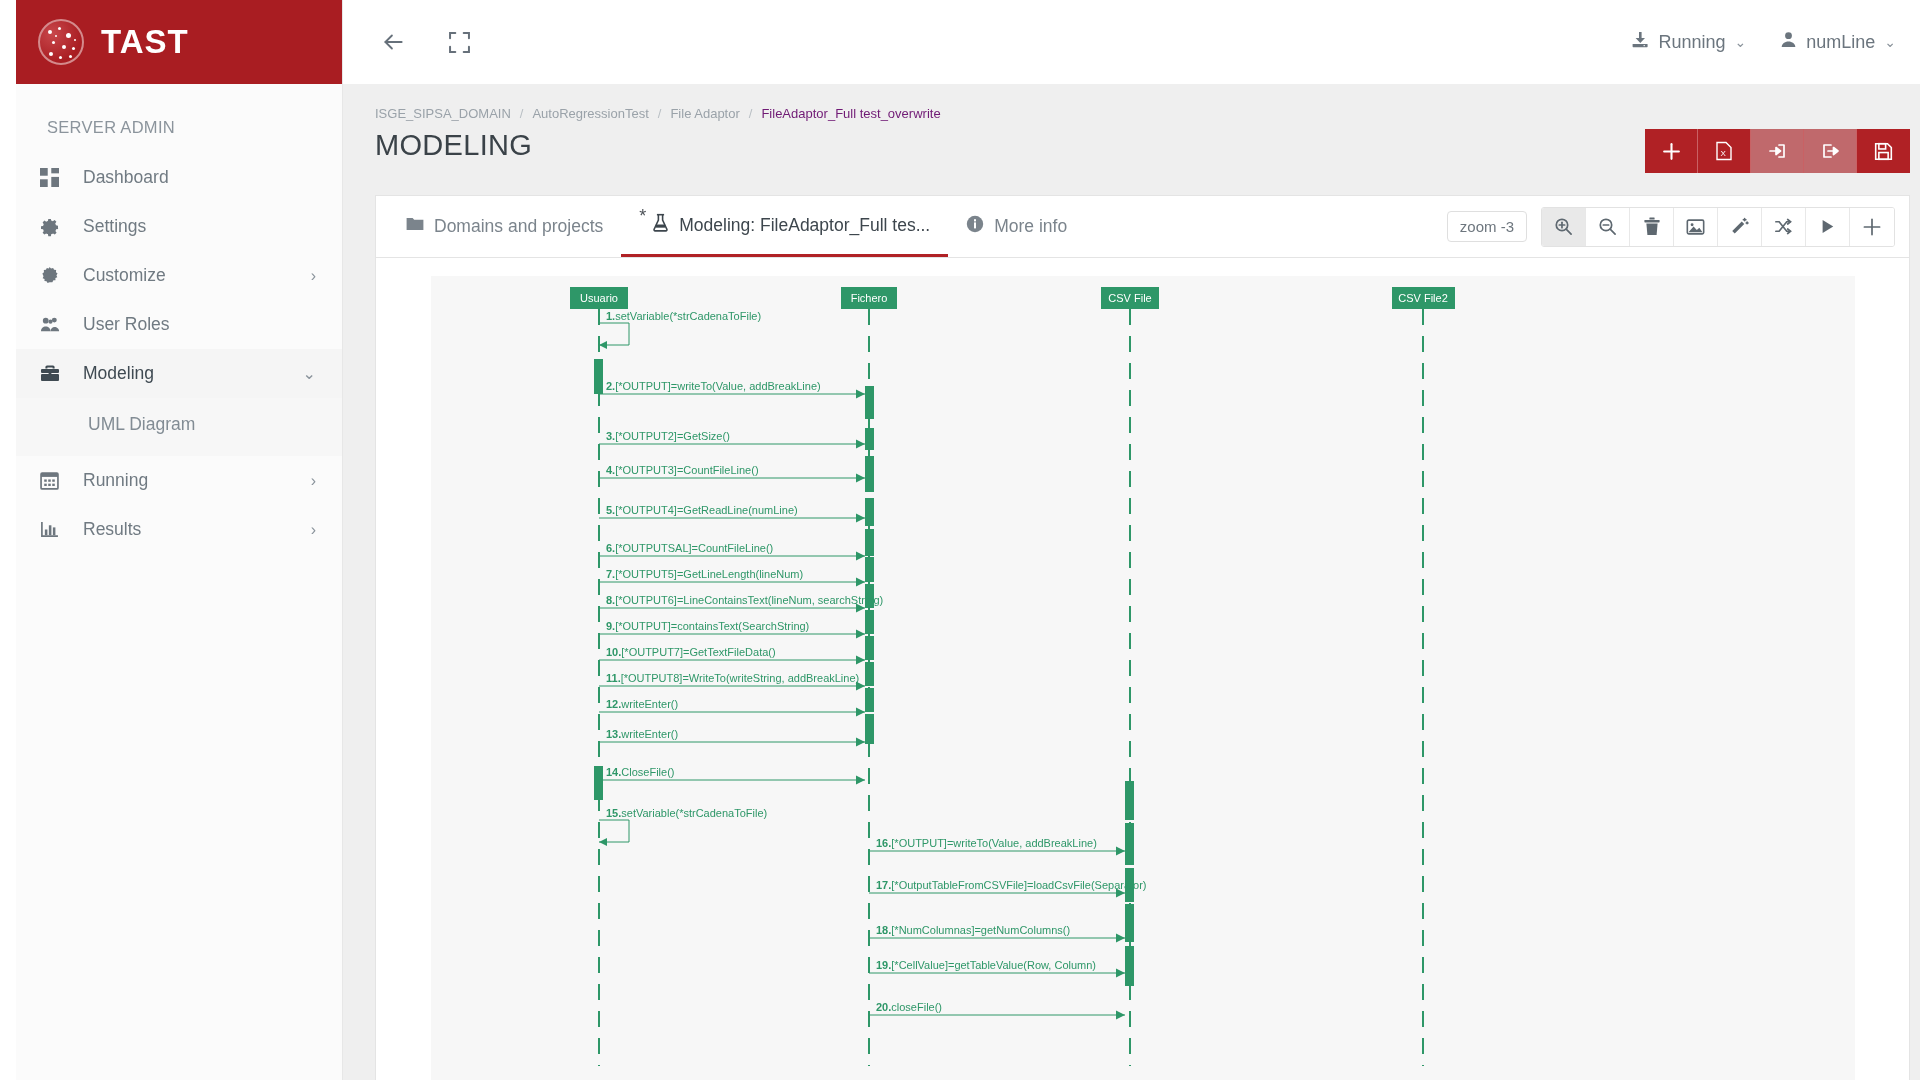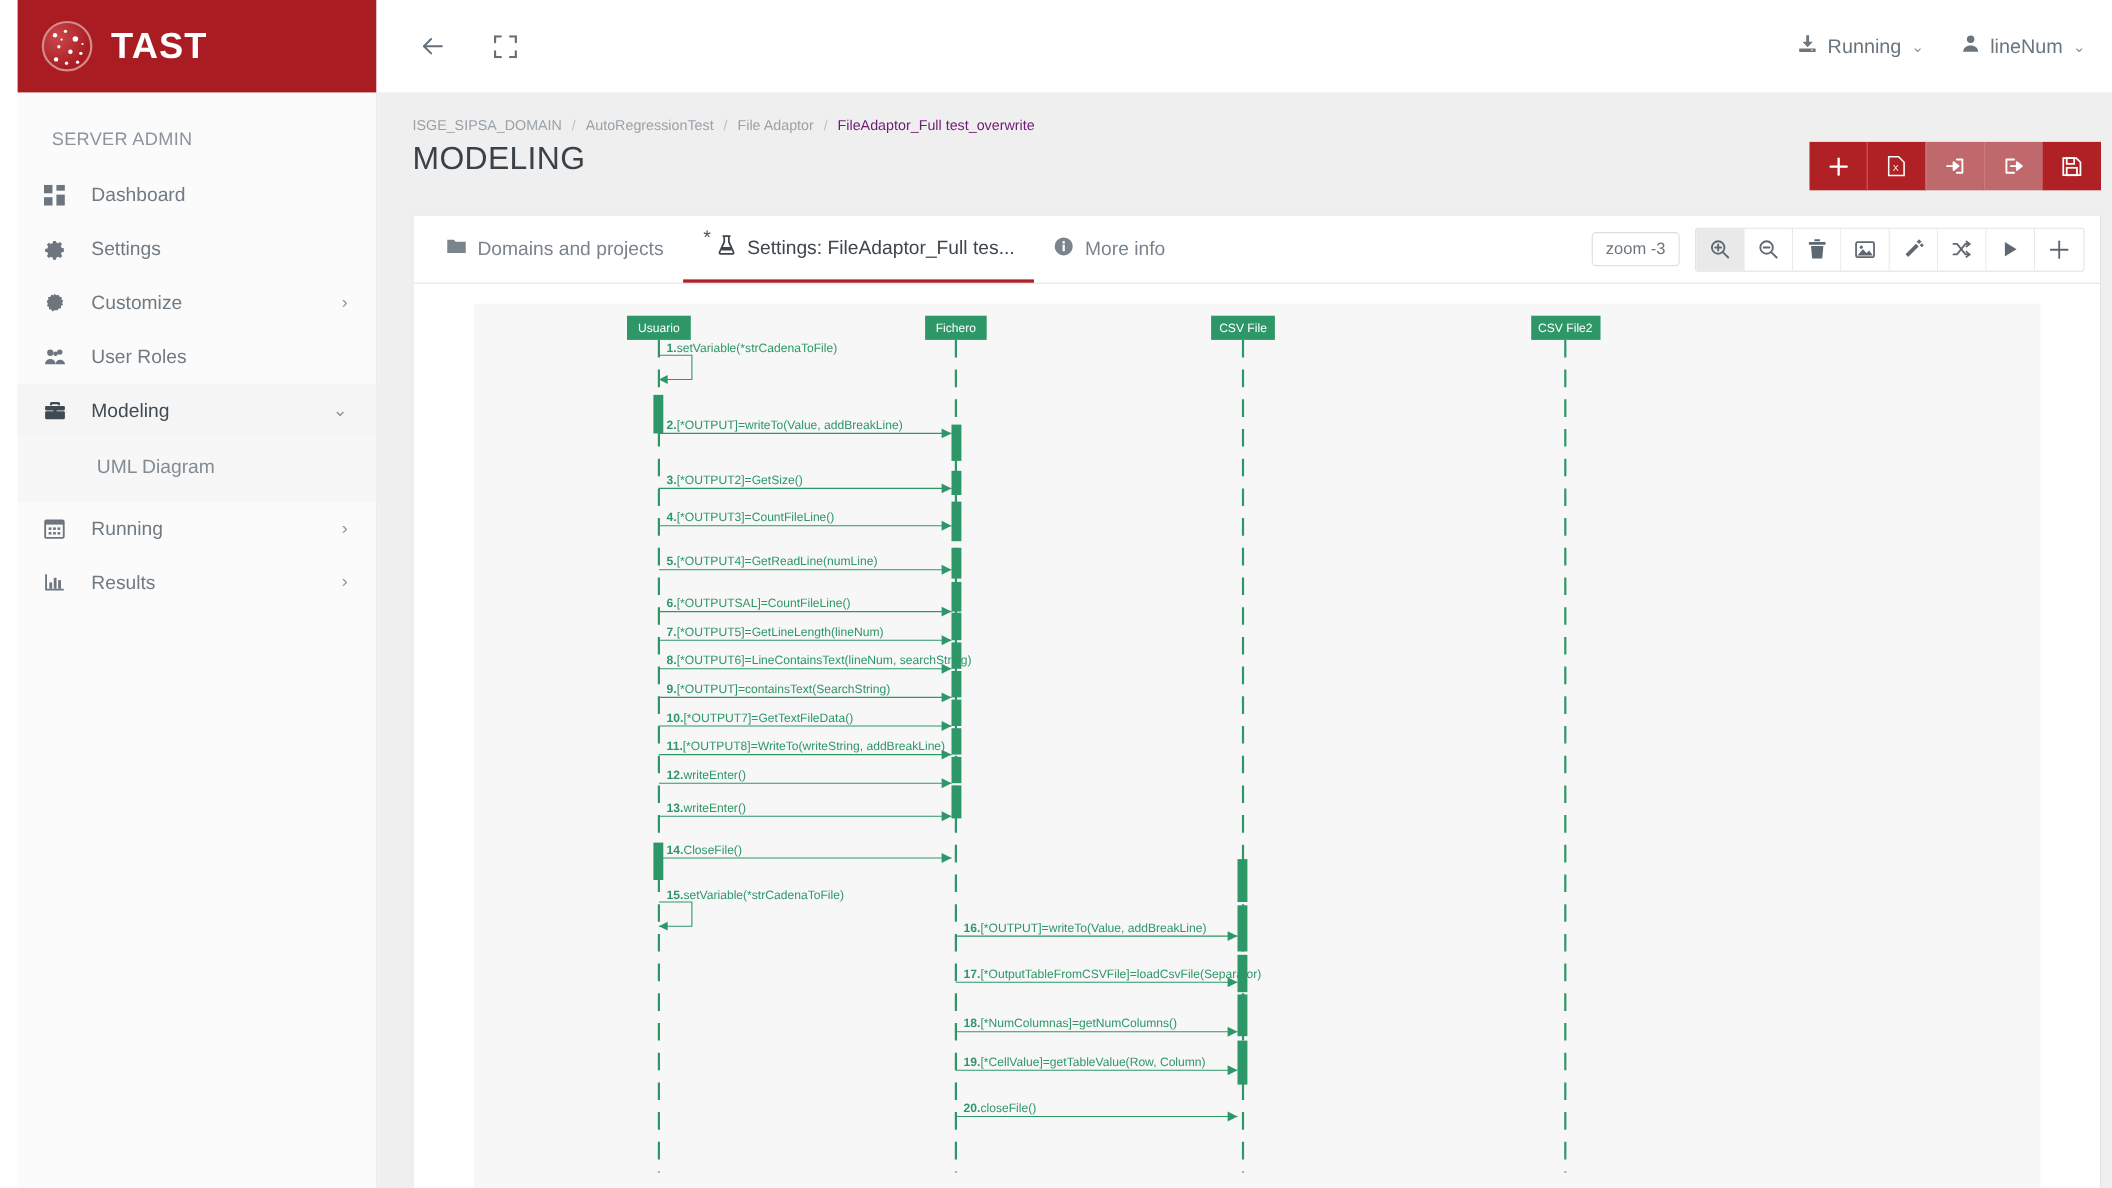--- a/index.html
+++ b/index.html
@@ -254,21 +254,21 @@
           <span>Running</span>
           <span class="caret">⌄</span>
         </div>
         <div class="tb-menu">
           <span>
             <svg width="17" height="17" viewBox="0 0 18 18" fill="currentColor">
                 <circle cx="9" cy="5" r="3.6"></circle>
                 <path d="M1.8 17c0-3.6 3.2-6 7.2-6s7.2 2.4 7.2 6H1.8z"></path>
               </svg>
           </span>
-          <span>lineNum</span>
+          <span>numLine</span>
           <span class="caret">⌄</span>
         </div>
       </div>
     </div>
 
     <div class="content">
 
       <div class="crumb-row">
         <span class="crumb">ISGE_SIPSA_DOMAIN</span>
         <span class="sep">/</span>
@@ -330,21 +330,21 @@
           </div>
           <div class="tab active">
             <span class="star">*</span>
             <span>
               <svg width="17" height="19" viewBox="0 0 16 18" fill="none" stroke="#3d464d" stroke-width="1.5">
                   <path d="M6 1.6v5L2 15.4a1 1 0 0 0 .9 1.5h10.2a1 1 0 0 0 .9-1.5L10 6.6v-5"></path>
                   <line x1="4.6" y1="1.6" x2="11.4" y2="1.6"></line>
                   <path d="M3.6 12.4h8.8" stroke-width="3"></path>
                 </svg>
             </span>
-            <span>Settings: FileAdaptor_Full tes...</span>
+            <span>Modeling: FileAdaptor_Full tes...</span>
           </div>
           <div class="tab">
             <span>
               <svg width="18" height="18" viewBox="0 0 18 18" fill="#7b848c">
                   <circle cx="9" cy="9" r="8.2"></circle>
                   <rect x="8" y="7.4" width="2" height="6" fill="#fff"></rect>
                   <rect x="8" y="4.2" width="2" height="2.2" fill="#fff"></rect>
                 </svg>
             </span>
             <span>More info</span>

